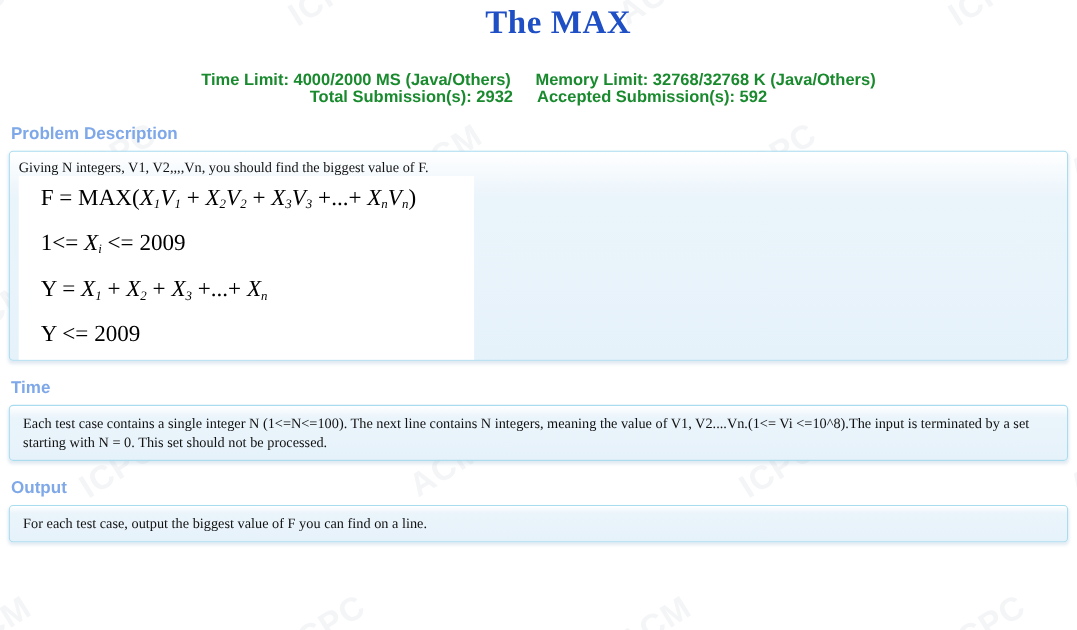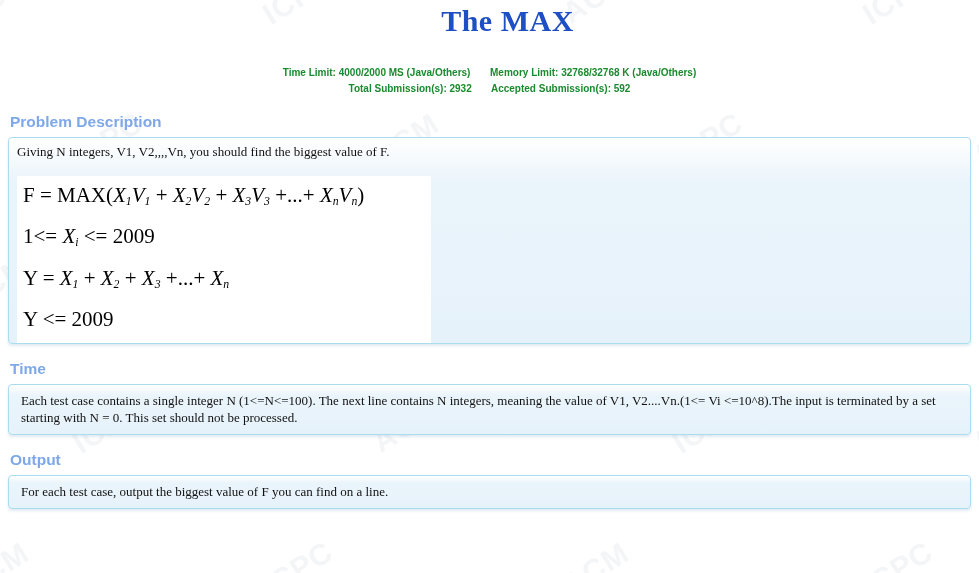--- a/index.html
+++ b/index.html
@@ -53,21 +53,21 @@
     padding-top: 4px;
     line-height: 34px;
     letter-spacing: 0.5px;
     padding-left: 36px;
   }
   .stats {
     text-align: center;
     color: #1a8a2e;
     font-family: "Liberation Sans", sans-serif;
     font-weight: bold;
-    font-size: 10px;
+    font-size: 15px;
     line-height: 16px;
     margin-top: 27px;
   }
   .stats .row { white-space: nowrap; }
   .stats .cell { display: inline; }
   .stats .gap { display: inline-block; width: 14px; }
 
   
   .sec-head {
     color: #7fa8e8;
@@ -93,22 +93,22 @@
     font-size: 13px;
     color: #111111;
     padding: 6px 8px 0 8px;
     line-height: 15px;
   }
 
   
   .formula-img {
     background: #ffffff;
     width: 414px;
-    margin: 17px 0 0 8px;
-    padding: 2px 0 6px 6px;
+    margin: 1px 0 0 8px;
+    padding: 2px 0 6px 20px;
     font-family: "Liberation Serif", serif;
     color: #000000;
   }
   .formula-line {
     font-size: 21px;
     line-height: 35px;
     white-space: nowrap;
     font-style: italic;
   }
   .formula-line.upright { font-style: normal; }

